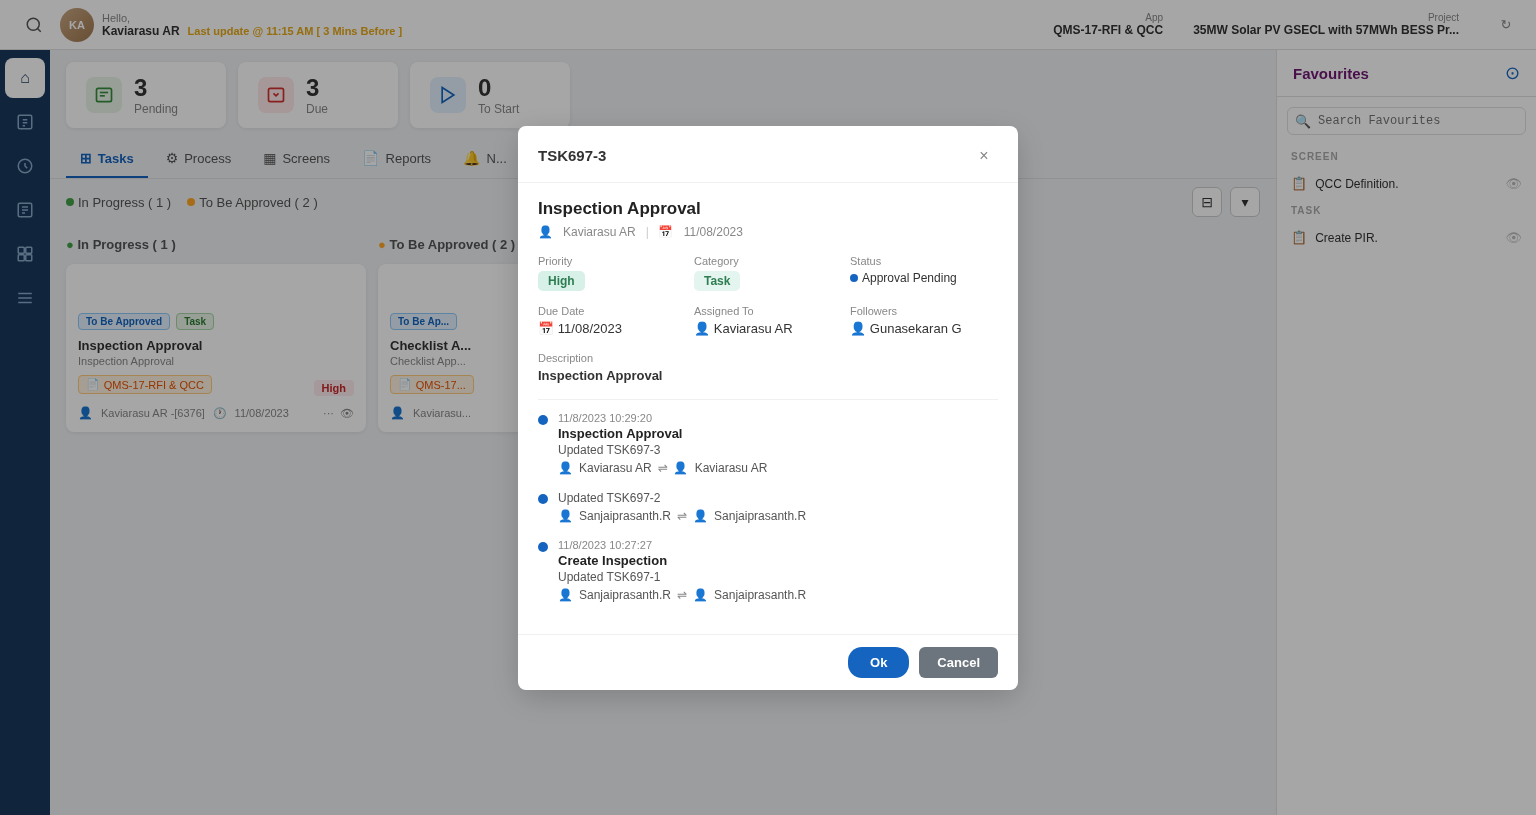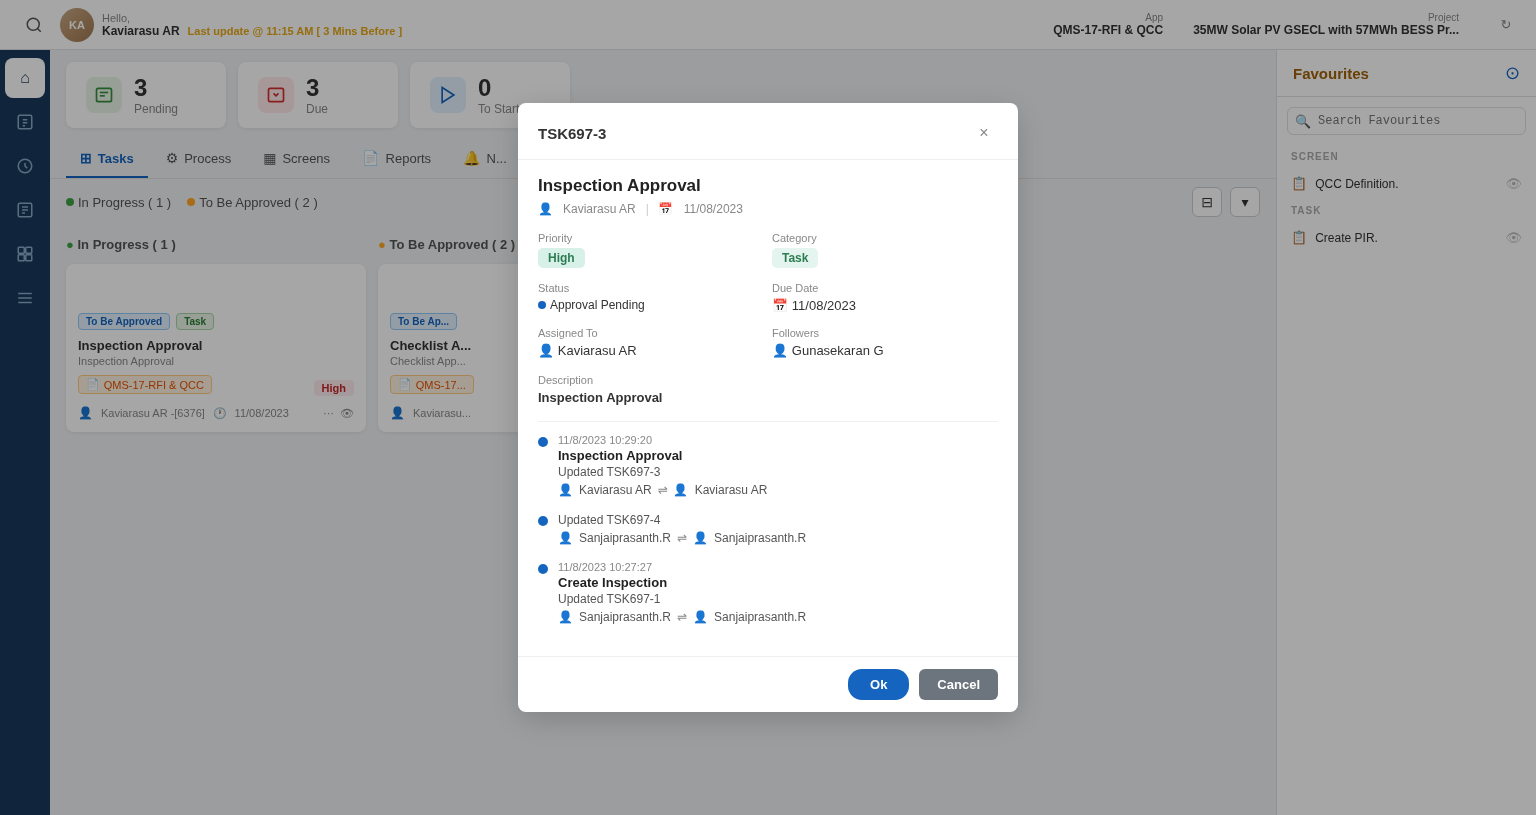--- a/index.html
+++ b/index.html
@@ -306,21 +306,21 @@
       display: flex;
       flex-direction: column;
     }
     .panel-header {
       padding: 12px 16px;
       border-bottom: 1px solid #e0e0e0;
       display: flex;
       align-items: center;
       justify-content: space-between;
     }
-    .panel-title { font-size: 15px; font-weight: 700; color: #a16207; }
+    .panel-title { font-size: 15px; font-weight: 700; color: #701a75; }
     .search-favourites {
       margin: 10px;
       position: relative;
     }
     .search-favourites input {
       width: 100%;
       padding: 6px 10px 6px 30px;
       border: 1px solid #e0e0e0;
       border-radius: 6px;
       font-size: 12px;
@@ -401,21 +401,21 @@
       display: flex;
       align-items: center;
       gap: 10px;
       font-size: 12px;
       color: #888;
       margin-bottom: 16px;
     }
     .modal-meta-sep { color: #ccc; }
     .modal-fields {
       display: grid;
-      grid-template-columns: 1fr 1fr;
+      grid-template-columns: 1fr 1fr 1fr;
       gap: 14px 8px;
       margin-bottom: 16px;
     }
     .modal-field-label { font-size: 11px; color: #888; margin-bottom: 4px; }
     .modal-field-value { font-size: 13px; color: #333; }
     .badge {
       display: inline-block;
       padding: 3px 10px;
       border-radius: 5px;
       font-size: 12px;
@@ -805,21 +805,21 @@
               <span>Kaviarasu AR</span>
             </div>
           </div>
         </div>
 
         <div class="timeline-entry">
           <div class="timeline-dot-col">
             <div class="timeline-dot"></div>
           </div>
           <div class="timeline-content">
-            <div class="timeline-update">Updated TSK697-4</div>
+            <div class="timeline-update">Updated TSK697-2</div>
             <div class="timeline-users">
               <span>👤</span>
               <span>Sanjaiprasanth.R</span>
               <span class="timeline-arrow">⇌</span>
               <span>👤</span>
               <span>Sanjaiprasanth.R</span>
             </div>
           </div>
         </div>
 

